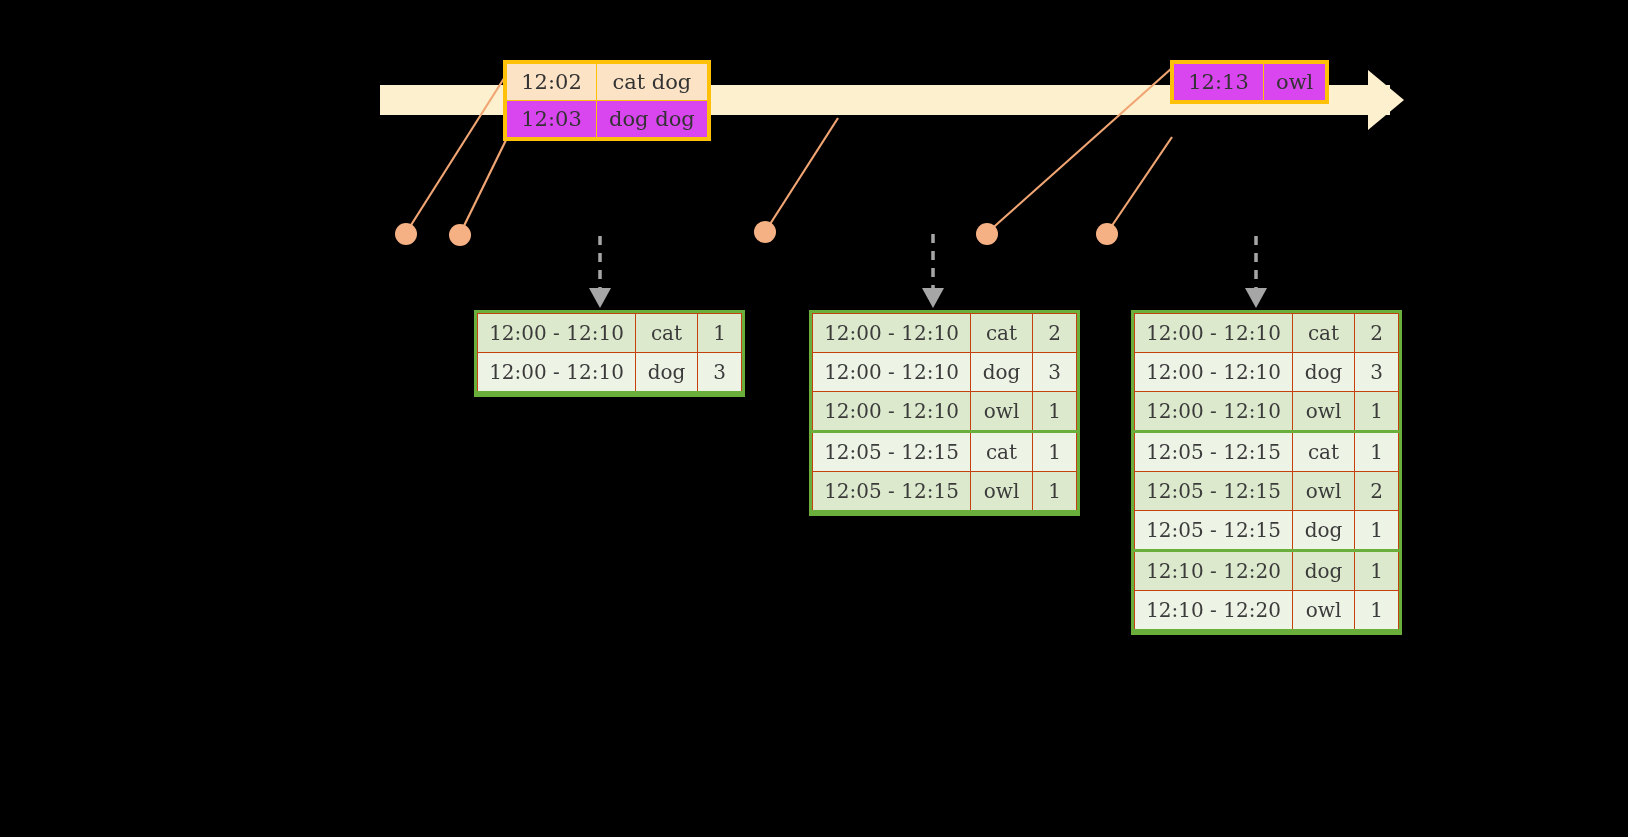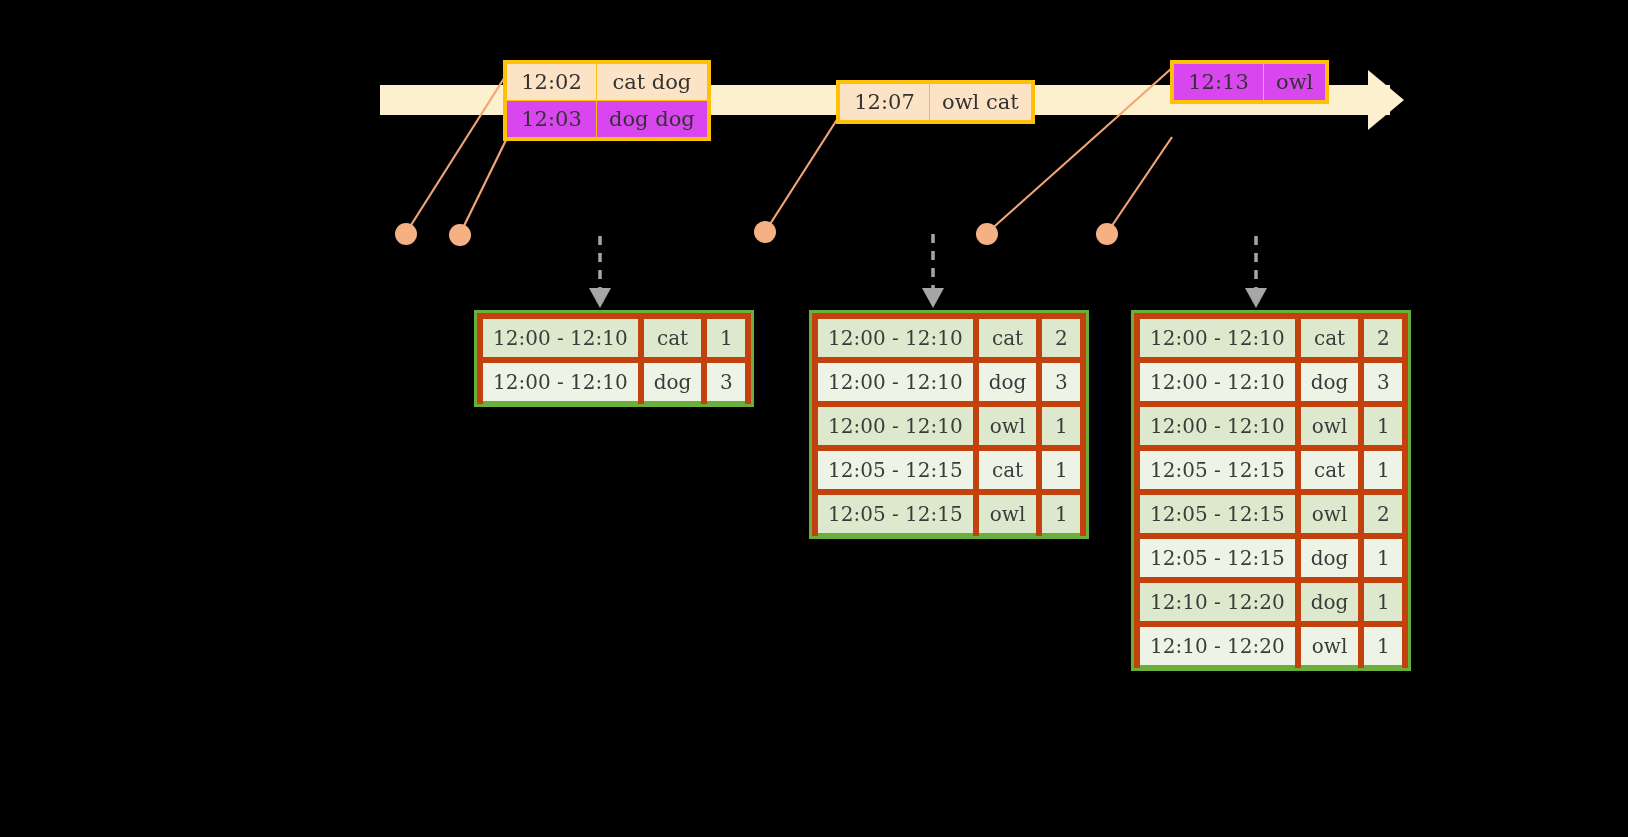--- a/index.html
+++ b/index.html
@@ -54,21 +54,21 @@
     position: absolute;
     border: 3px solid #6AAE3C;
     background: #EAF3E0;
     z-index: 5;
   }
   .res-table table {
     border-collapse: collapse;
     width: 100%;
   }
   .res-table td {
-    border: 6px solid #c2410c;
+    border: 1px solid #c2410c;
     font-size: 20px;
     color: #3b3b3b;
     text-align: center;
     padding: 7px 10px;
     white-space: nowrap;
     font-family: "DejaVu Serif", serif;
   }
   .res-table tr.shade td { background: #DCE9CC; }
   .res-table tr.plain td { background: #EDF3E5; }
   .res-table tr.groupend td { border-bottom: 3px solid #6AAE3C; }
@@ -128,30 +128,20 @@
           <td class="c-words">cat dog</td>
         </tr>
         <tr class="plain">
           <td class="c-time">12:03</td>
           <td class="c-words">dog dog</td>
         </tr>
       </tbody>
     </table>
   </div>
 
-  <div class="evt-table" style="left:836px; top:80px;">
-    <table>
-      <tbody>
-        <tr class="shade">
-          <td class="c-time">12:07</td>
-          <td class="c-words">owl cat</td>
-        </tr>
-      </tbody>
-    </table>
-  </div>
 
   <div class="evt-table" style="left:1170px; top:60px;">
     <table>
       <tbody>
         <tr class="plain">
           <td class="c-time">12:13</td>
           <td class="c-words">owl</td>
         </tr>
       </tbody>
     </table>

